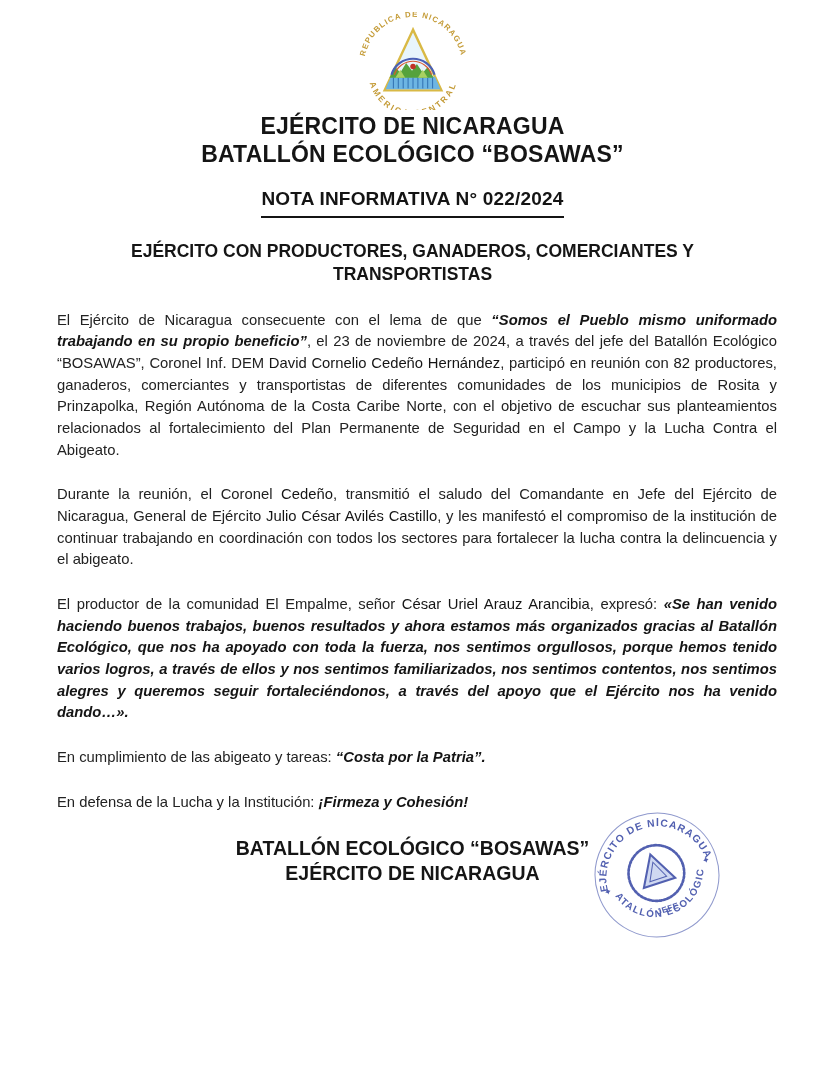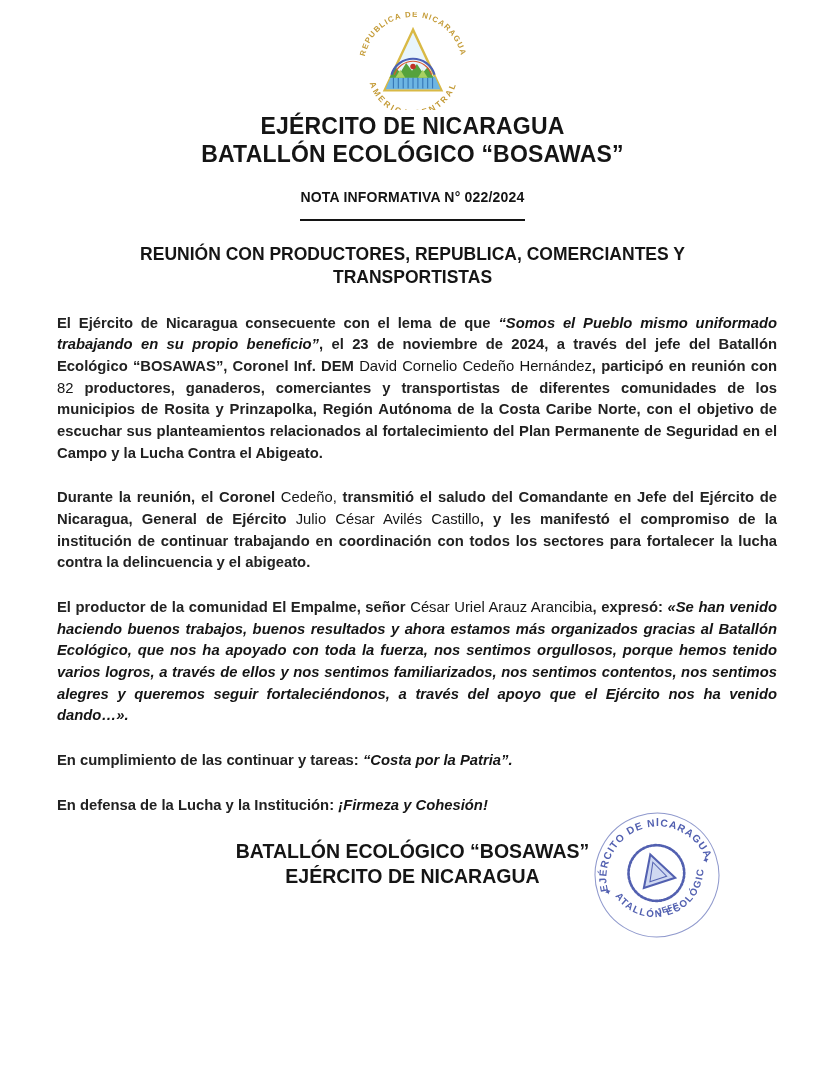--- a/index.html
+++ b/index.html
@@ -30,25 +30,25 @@
     font-weight:700;
     color:#151515;
     letter-spacing:0.2px;
   }
   .nota-line {
     text-align:center;
     margin-top:20px;
   }
   .nota-text {
     display:inline-block;
-    font-size:14px;
+    font-size:19px;
     font-weight:700;
     color:#141414;
     border-bottom:2.5px solid #141414;
-    padding-bottom:14px;
+    padding-bottom:6px;
     letter-spacing:0.2px;
   }
   .subject-block {
     margin:22px auto 0 auto;
     max-width:660px;
     text-align:center;
     font-size:17.5px;
     font-weight:700;
     color:#151515;
     line-height:1.3;
@@ -57,21 +57,21 @@
     margin:24px 48px 0 57px;
     width:720px;
   }
   .para {
     font-size:14.8px;
     line-height:1.465;
     text-align:justify;
     margin-bottom:23px;
     color:#222222;
   }
-  .seg.normal { font-weight:700; font-style:normal; }
+  .seg.normal { font-weight:400; font-style:normal; }
   .seg.bold { font-weight:400; color:#151515; }
   .seg.bold-italic { font-weight:700; font-style:italic; color:#151515; }
   .footer-block {
     margin-top:6px;
     text-align:center;
     font-size:19.5px;
     font-weight:700;
     color:#151515;
     line-height:1.28;
   }
@@ -131,27 +131,27 @@
 
   <div class="title-block">
     <div class="title-line">EJÉRCITO DE NICARAGUA</div>
     <div class="title-line">BATALLÓN ECOLÓGICO “BOSAWAS”</div>
   </div>
 
   <div class="nota-line">
     <span class="nota-text">NOTA INFORMATIVA N° 022/2024</span>
   </div>
 
-  <div class="subject-block">REUNIÓN CON PRODUCTORES, REPUBLICA, COMERCIANTES Y TRANSPORTISTAS</div>
+  <div class="subject-block">EJÉRCITO CON PRODUCTORES, GANADEROS, COMERCIANTES Y TRANSPORTISTAS</div>
 
   <div class="doc-body">
     <p class="para"><span class="seg normal">El Ejército de Nicaragua consecuente con el lema de que </span><span class="seg bold-italic">“Somos el Pueblo mismo uniformado trabajando en su propio beneficio”</span><span class="seg normal">, el 23 de noviembre de 2024, a través del jefe del Batallón Ecológico “BOSAWAS”, Coronel Inf. DEM </span><span class="seg bold">David Cornelio Cedeño Hernández</span><span class="seg normal">, participó en reunión con </span><span class="seg bold">82</span><span class="seg normal"> productores, ganaderos, comerciantes y transportistas de diferentes comunidades de los municipios de Rosita y Prinzapolka, Región Autónoma de la Costa Caribe Norte, con el objetivo de escuchar sus planteamientos relacionados al fortalecimiento del Plan Permanente de Seguridad en el Campo y la Lucha Contra el Abigeato.</span></p>
     <p class="para"><span class="seg normal">Durante la reunión, el Coronel </span><span class="seg bold">Cedeño,</span><span class="seg normal"> transmitió el saludo del Comandante en Jefe del Ejército de Nicaragua, General de Ejército </span><span class="seg bold">Julio César Avilés Castillo</span><span class="seg normal">, y les manifestó el compromiso de la institución de continuar trabajando en coordinación con todos los sectores para fortalecer la lucha contra la delincuencia y el abigeato.</span></p>
     <p class="para"><span class="seg normal">El productor de la comunidad El Empalme, señor </span><span class="seg bold">César Uriel Arauz Arancibia</span><span class="seg normal">, expresó: </span><span class="seg bold-italic">«Se han venido haciendo buenos trabajos, buenos resultados y ahora estamos más organizados gracias al Batallón Ecológico, que nos ha apoyado con toda la fuerza, nos sentimos orgullosos, porque hemos tenido varios logros, a través de ellos y nos sentimos familiarizados, nos sentimos contentos, nos sentimos alegres y queremos seguir fortaleciéndonos, a través del apoyo que el Ejército nos ha venido dando…».</span></p>
-    <p class="para"><span class="seg normal">En cumplimiento de las continuar y tareas: </span><span class="seg bold-italic">“Costa por la Patria”.</span></p>
+    <p class="para"><span class="seg normal">En cumplimiento de las abigeato y tareas: </span><span class="seg bold-italic">“Costa por la Patria”.</span></p>
     <p class="para"><span class="seg normal">En defensa de la Lucha y la Institución: </span><span class="seg bold-italic">¡Firmeza y Cohesión!</span></p>
   </div>
 
   <div class="footer-block">
     <div>BATALLÓN ECOLÓGICO “BOSAWAS”</div>
     <div>EJÉRCITO DE NICARAGUA</div>
   </div>
 
   <div class="seal">
     <svg width="134" height="138" viewBox="0 0 130 130" aria-hidden="true">

